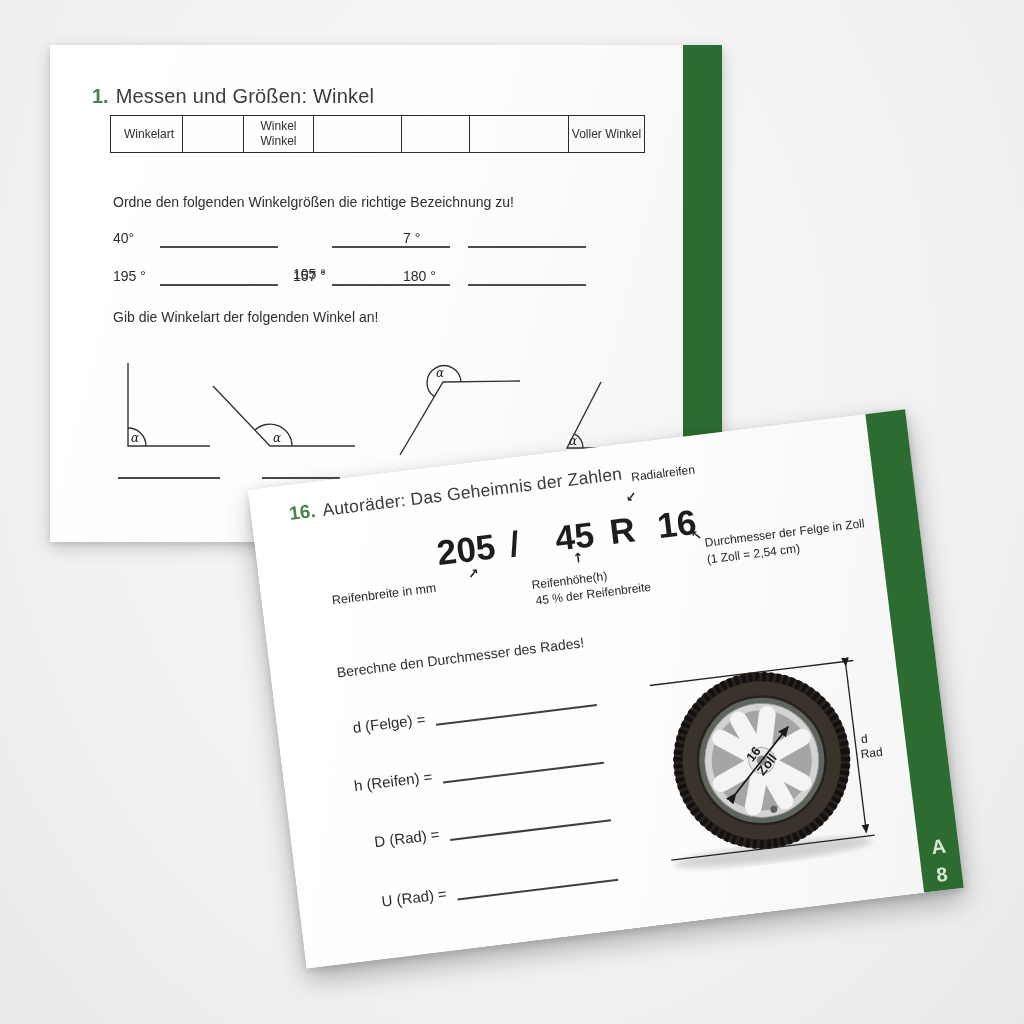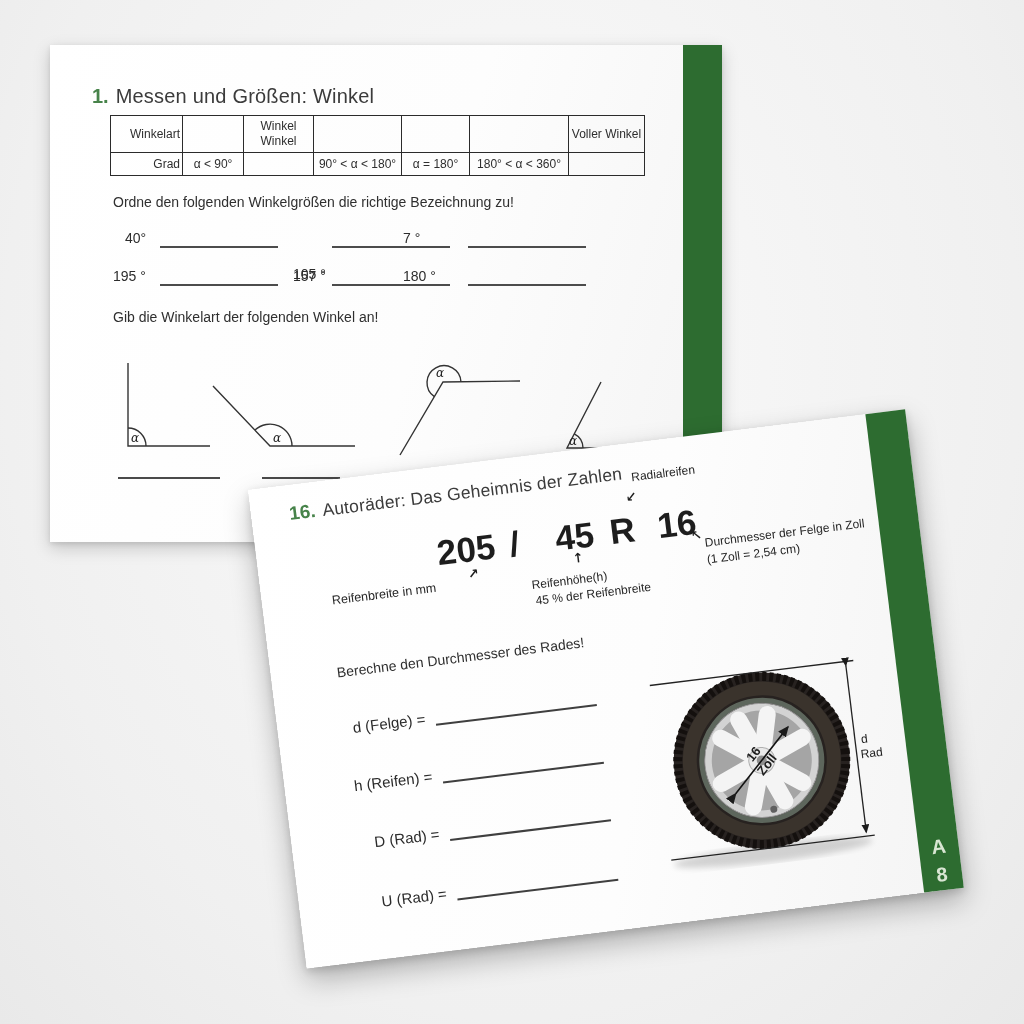--- a/index.html
+++ b/index.html
@@ -10,21 +10,21 @@
   
   #card1{left:50px;top:45px;width:672px;height:497px;z-index:1;
     box-shadow:0 6px 16px rgba(0,0,0,.18),0 2px 5px rgba(0,0,0,.10);}
   #card1 .stripe{position:absolute;right:0;top:0;bottom:0;width:39px;}
   .titlerow{position:absolute;display:flex;align-items:baseline;gap:7px;white-space:nowrap;}
   .num{font-size:20px;font-weight:bold;}
   .ttl{font-size:20px;color:#3b3b3b;letter-spacing:.2px;}
   #c1-table{position:absolute;left:60px;top:70px;border-collapse:collapse;table-layout:fixed;}
   #c1-table td{border:1.5px solid #2b2b2b;font-size:12px;color:#2e2e2e;
     text-align:center;vertical-align:middle;padding:1px 2px;line-height:1.25;}
-  #c1-table td.l{text-align:right;padding-left:19px;}
+  #c1-table td.l{text-align:left;padding-left:13px;}
   .task{font-size:14px;color:#2f2f2f;white-space:nowrap;}
   .deg{font-size:14px;color:#2c2c2c;white-space:nowrap;}
   .uline{position:absolute;height:1.6px;background:#4c4c4c;}
   .uline2{position:absolute;height:2px;background:#4a4a4a;}
   
   #card2{left:248px;top:490px;width:662px;height:482px;z-index:2;
     transform:rotate(-7deg);transform-origin:0 0;
     box-shadow:0 12px 28px rgba(0,0,0,.28),0 3px 8px rgba(0,0,0,.14);}
   #card2 .stripe{position:absolute;right:0;top:0;bottom:0;width:40px;}
   .bignum{position:absolute;top:66px;font-size:35px;font-weight:bold;color:#1d1d1d;white-space:nowrap;}
@@ -60,35 +60,26 @@
     <tbody>
         <tr style="height:37px">
       <td class="l">Winkelart</td>
       <td></td>
       <td>Winkel Winkel</td>
       <td></td>
       <td></td>
       <td></td>
       <td>Voller Winkel</td>
     </tr>
-    <tr style="height:23px">
-      <td class="l">Grad</td>
-      <td>α &lt; 90°</td>
-      <td></td>
-      <td>90° &lt; α &lt; 180°</td>
-      <td>α = 180°</td>
-      <td>180° &lt; α &lt; 360°</td>
-      <td></td>
-    </tr>
   </tbody>
     </table>
 
   <div class="task abs" style="left:63px;top:149px;">Ordne den folgenden Winkelgrößen die richtige Bezeichnung zu!</div>
 
-  <div class="deg abs" style="left:75px;top:185px;text-align:right;">40°</div>
+  <div class="deg abs" style="left:63px;top:185px;text-align:right;">40°</div>
   <div class="uline" style="left:110px;top:201px;width:118px;"></div>
   <div class="deg abs" style="left:243px;top:185px;margin-top:36px;">105 °</div>
   <div class="uline" style="left:282px;top:201px;width:118px;"></div>
   <div class="deg abs" style="left:353px;top:185px;">7 °</div>
   <div class="uline" style="left:418px;top:201px;width:118px;"></div>
 
   <div class="deg abs" style="left:63px;top:223px;">195 °</div>
   <div class="uline" style="left:110px;top:239px;width:118px;"></div>
   <div class="deg abs" style="left:243px;top:223px;">157 °</div>
   <div class="uline" style="left:282px;top:239px;width:118px;"></div>

